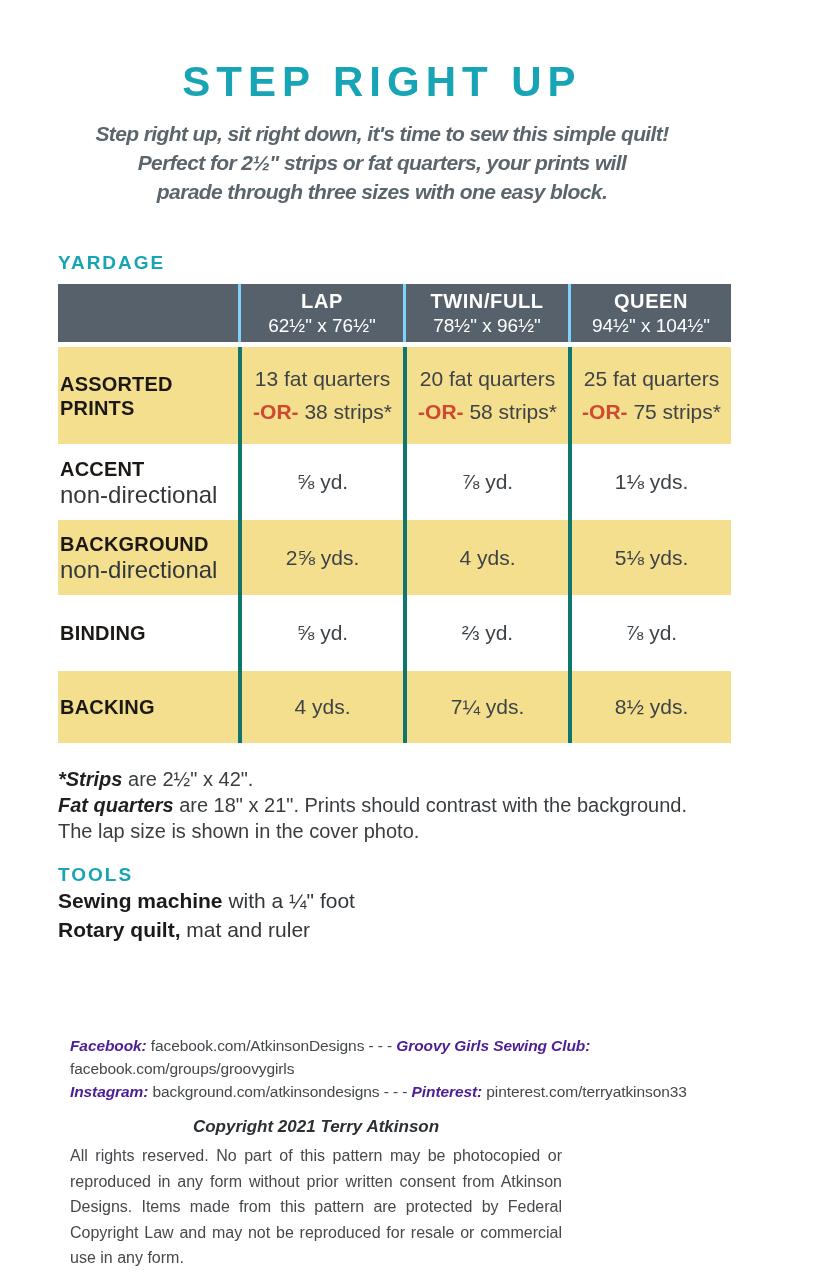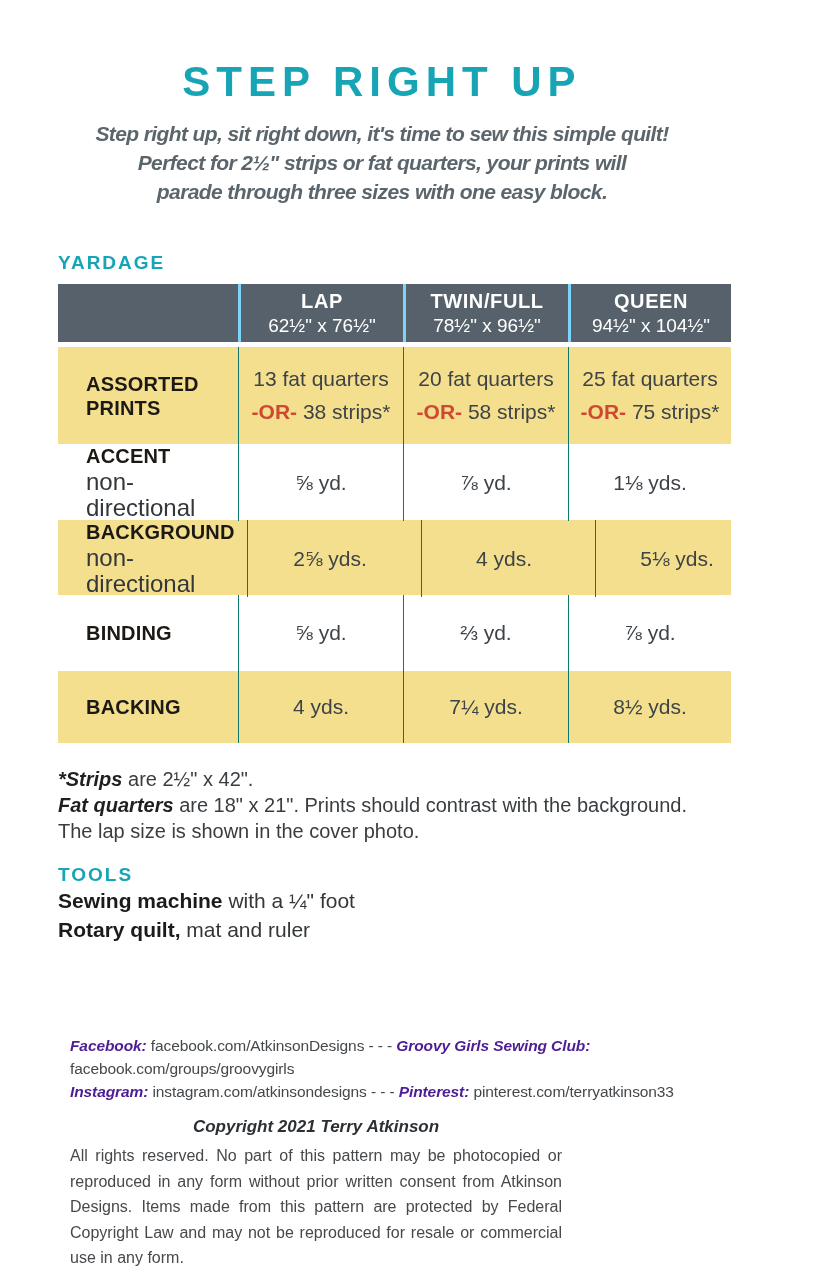--- a/index.html
+++ b/index.html
@@ -47,29 +47,29 @@
   .yd-header { height: 58px; background: var(--slate, #57616B); }
   .yd-header .hcell {
     display: flex; flex-direction: column; justify-content: center;
     text-align: center; color: #ffffff; padding-top: 1px;
   }
   .yd-header .hcell + .hcell { border-left: 3px solid #7dd3fc; }
   .hname { font-size: 20px; font-weight: bold; letter-spacing: 0.6px; line-height: 25px; }
   .hdims { font-size: 19px; font-weight: normal; line-height: 24px; }
   .yd-body { margin-top: 5px; }
   .yd-row.yellow { background: var(--yellow, #F3DF8D); }
-  .yd-row > div + div { border-left: 1px solid #0f766e; }
+  .yd-row > div + div { border-left: 4px solid #0f766e; }
   .r-assorted { height: 97px; }
   .r-accent { height: 76px; }
-  .r-background { height: 75px; gap: 9px; }
+  .r-background { height: 75px; }
   .r-binding { height: 76px; }
   .r-backing { height: 72px; }
   .lcell {
     display: flex; flex-direction: column; justify-content: center;
-    padding-left: 28px;
+    padding-left: 2px;
   }
   .rlabel { font-size: 20px; font-weight: bold; color: #1c1914; letter-spacing: 0.2px; line-height: 24px; }
   .rsub { font-size: 24px; font-weight: normal; color: #33373B; line-height: 26px; margin-top: 1px; }
   .vcell {
     display: flex; flex-direction: column; align-items: center; justify-content: center;
     font-size: 21px; color: #3E4348; text-align: center;
   }
   .orline { margin-top: 9px; }
   .or { color: var(--red, #CE4832); font-weight: bold; }
   
@@ -198,21 +198,21 @@
   <div class="social">
     <div>
       <span class="slabel">Facebook:</span>
       <span class="surl">facebook.com/AtkinsonDesigns</span>
       <span class="ssep">- - -</span>
       <span class="slabel">Groovy Girls Sewing Club:</span>
       <span class="surl">facebook.com/groups/groovygirls</span>
     </div>
     <div>
       <span class="slabel">Instagram:</span>
-      <span class="surl">instagram.com/atkinsondesigns</span>
+      <span class="surl">background.com/atkinsondesigns</span>
       <span class="ssep">- - -</span>
       <span class="slabel">Pinterest:</span>
       <span class="surl">pinterest.com/terryatkinson33</span>
     </div>
   </div>
 
   <div class="c-head">Copyright 2021 Terry Atkinson</div>
   <p class="c-body">All rights reserved. No part of this pattern may be photocopied or reproduced in any form without prior written consent from Atkinson Designs. Items made from this pattern are protected by Federal Copyright Law and may not be reproduced for resale or commercial use in any form.</p>
 
 </div>

